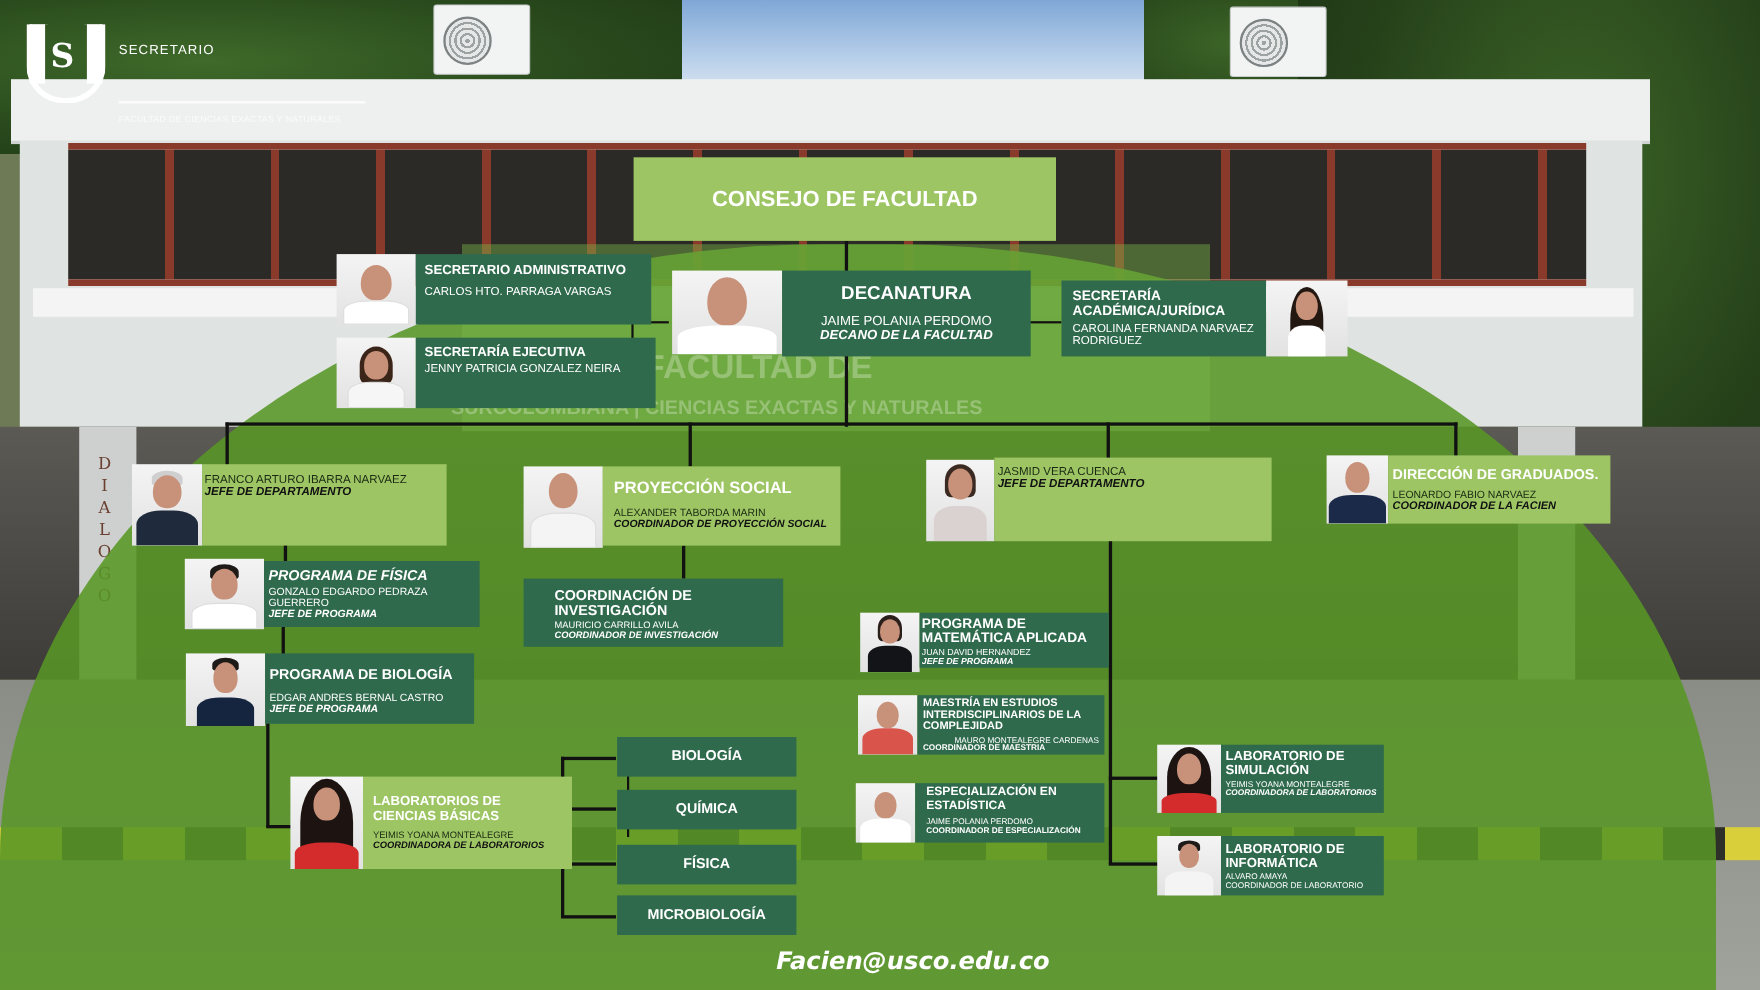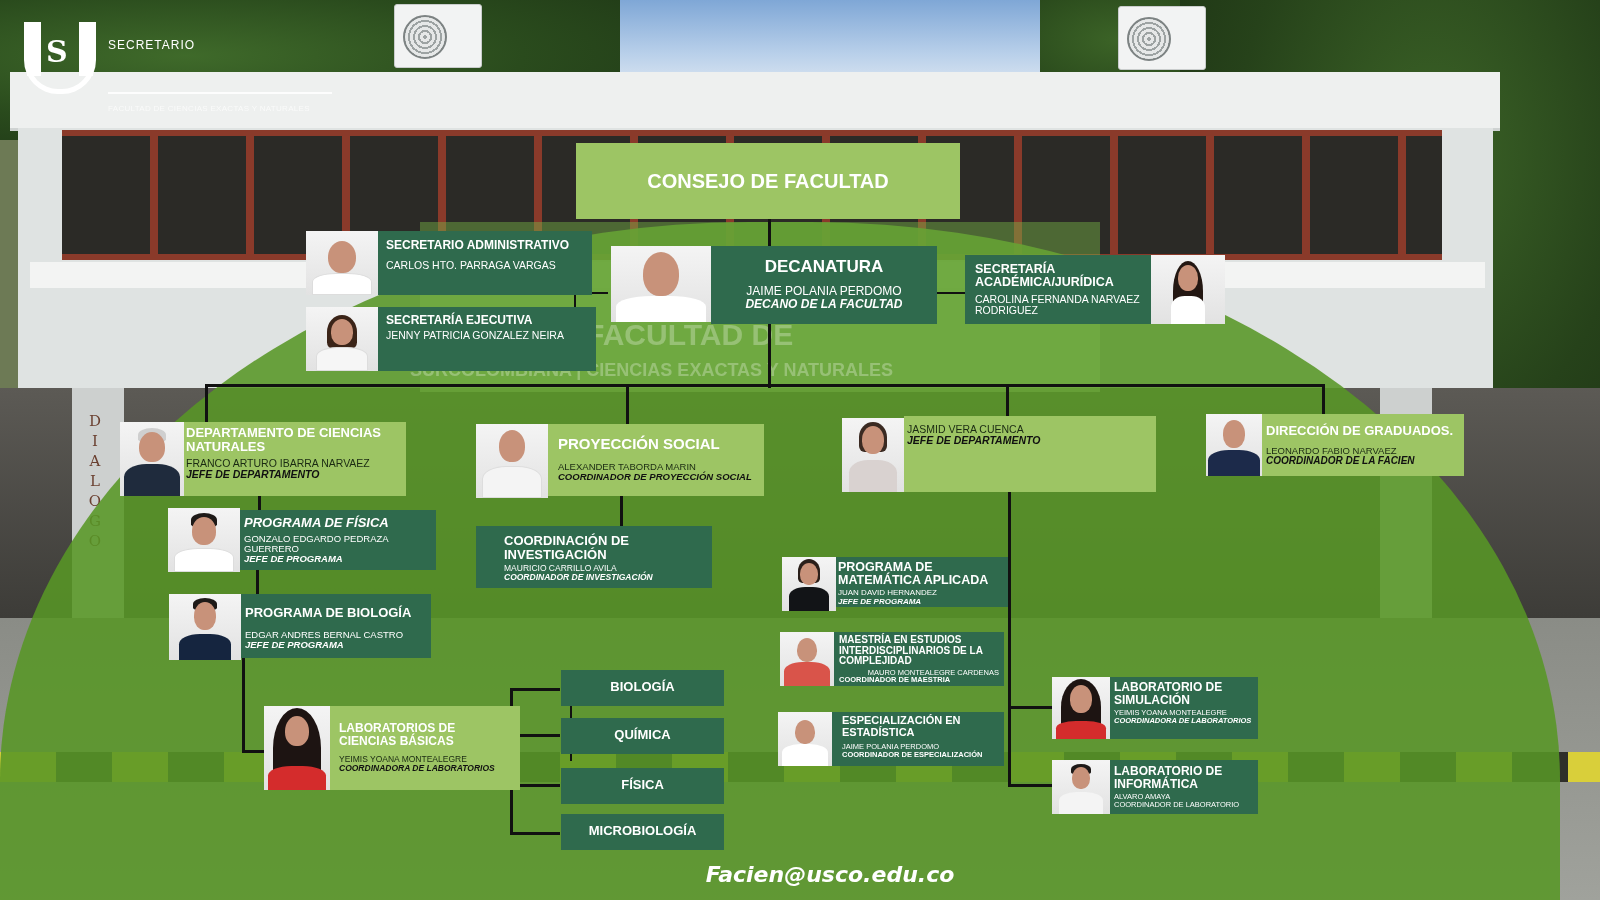--- a/index.html
+++ b/index.html
@@ -194,21 +194,20 @@
   <div class="head" style="top:10px;width:20px;height:26px;"></div>
   <div class="body" style="bottom:0;width:34px;height:28px;background:#ffffff;"></div>
 </div>
 
 <div class="photo" style="left:120px;top:422px;width:64px;height:74px;">
   <div class="hair" style="top:6px;width:28px;height:14px;background:#cfcfcf;"></div>
   <div class="head" style="top:10px;width:26px;height:30px;"></div>
   <div class="body" style="bottom:0;width:56px;height:32px;background:#1f2b3d;"></div>
 </div>
 <div class="box light" style="left:184px;top:422px;width:222px;height:74px;padding:4px 2px;">
-  <div class="title" style="font-size:13px;">DEPARTAMENTO DE CIENCIAS NATURALES</div>
   <div class="name" style="font-size:10.5px;margin-top:5px;">FRANCO ARTURO IBARRA NARVAEZ</div>
   <div class="role" style="font-size:10.5px;">JEFE DE DEPARTAMENTO</div>
 </div>
 
 <div class="photo" style="left:476px;top:424px;width:72px;height:74px;">
   <div class="head" style="top:6px;width:26px;height:32px;"></div>
   <div class="body" style="bottom:0;width:60px;height:32px;background:#f4f4f4;border:1px solid #ddd;"></div>
 </div>
 <div class="box light" style="left:548px;top:424px;width:216px;height:72px;padding:12px 10px;">
   <div class="title" style="font-size:15px;">PROYECCIÓN SOCIAL</div>

